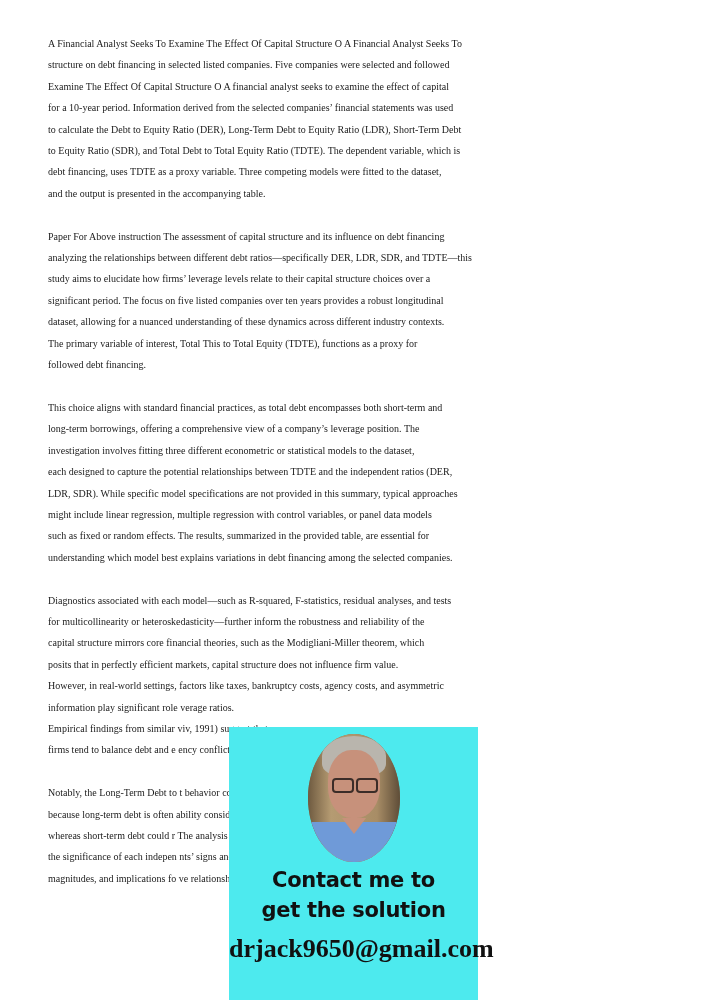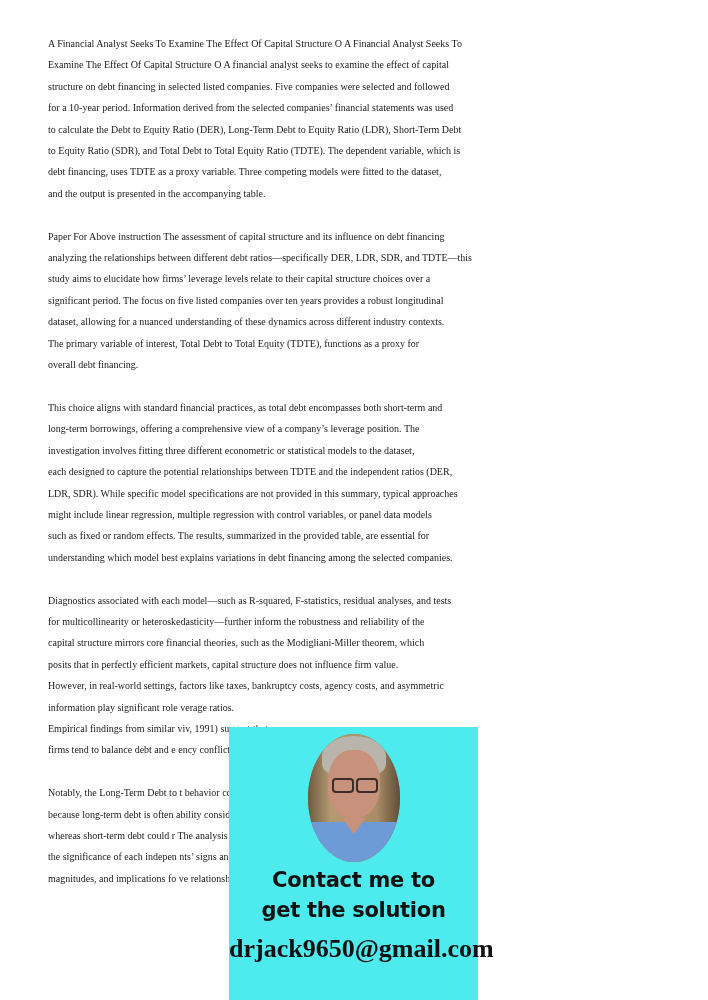--- a/index.html
+++ b/index.html
@@ -101,36 +101,36 @@
       font-size: 26px;
       color: #111;
     }
   </style>
 </head>
 <body>
 
 <div class="doc">
   <p class="para">
     <span class="line">A Financial Analyst Seeks To Examine The Effect Of Capital Structure O A Financial Analyst Seeks To</span>
+    <span class="line">structure on debt financing in selected listed companies. Five companies were selected and followed</span>
     <span class="line">Examine The Effect Of Capital Structure O A financial analyst seeks to examine the effect of capital</span>
-    <span class="line">structure on debt financing in selected listed companies. Five companies were selected and followed</span>
     <span class="line">for a 10-year period. Information derived from the selected companies’ financial statements was used</span>
     <span class="line">to calculate the Debt to Equity Ratio (DER), Long-Term Debt to Equity Ratio (LDR), Short-Term Debt</span>
     <span class="line">to Equity Ratio (SDR), and Total Debt to Total Equity Ratio (TDTE). The dependent variable, which is</span>
     <span class="line">debt financing, uses TDTE as a proxy variable. Three competing models were fitted to the dataset,</span>
     <span class="line">and the output is presented in the accompanying table.</span>
   </p>
   <p class="para">
     <span class="line">Paper For Above instruction The assessment of capital structure and its influence on debt financing</span>
     <span class="line">analyzing the relationships between different debt ratios—specifically DER, LDR, SDR, and TDTE—this</span>
     <span class="line">study aims to elucidate how firms’ leverage levels relate to their capital structure choices over a</span>
     <span class="line">significant period. The focus on five listed companies over ten years provides a robust longitudinal</span>
     <span class="line">dataset, allowing for a nuanced understanding of these dynamics across different industry contexts.</span>
-    <span class="line">The primary variable of interest, Total Debt to Total Equity (TDTE), functions as a proxy for</span>
-    <span class="line">overall debt financing.</span>
+    <span class="line">The primary variable of interest, Total This to Total Equity (TDTE), functions as a proxy for</span>
+    <span class="line">followed debt financing.</span>
   </p>
   <p class="para">
     <span class="line">This choice aligns with standard financial practices, as total debt encompasses both short-term and</span>
     <span class="line">long-term borrowings, offering a comprehensive view of a company’s leverage position. The</span>
     <span class="line">investigation involves fitting three different econometric or statistical models to the dataset,</span>
     <span class="line">each designed to capture the potential relationships between TDTE and the independent ratios (DER,</span>
     <span class="line">LDR, SDR). While specific model specifications are not provided in this summary, typical approaches</span>
     <span class="line">might include linear regression, multiple regression with control variables, or panel data models</span>
     <span class="line">such as fixed or random effects. The results, summarized in the provided table, are essential for</span>
     <span class="line">understanding which model best explains variations in debt financing among the selected companies.</span>

